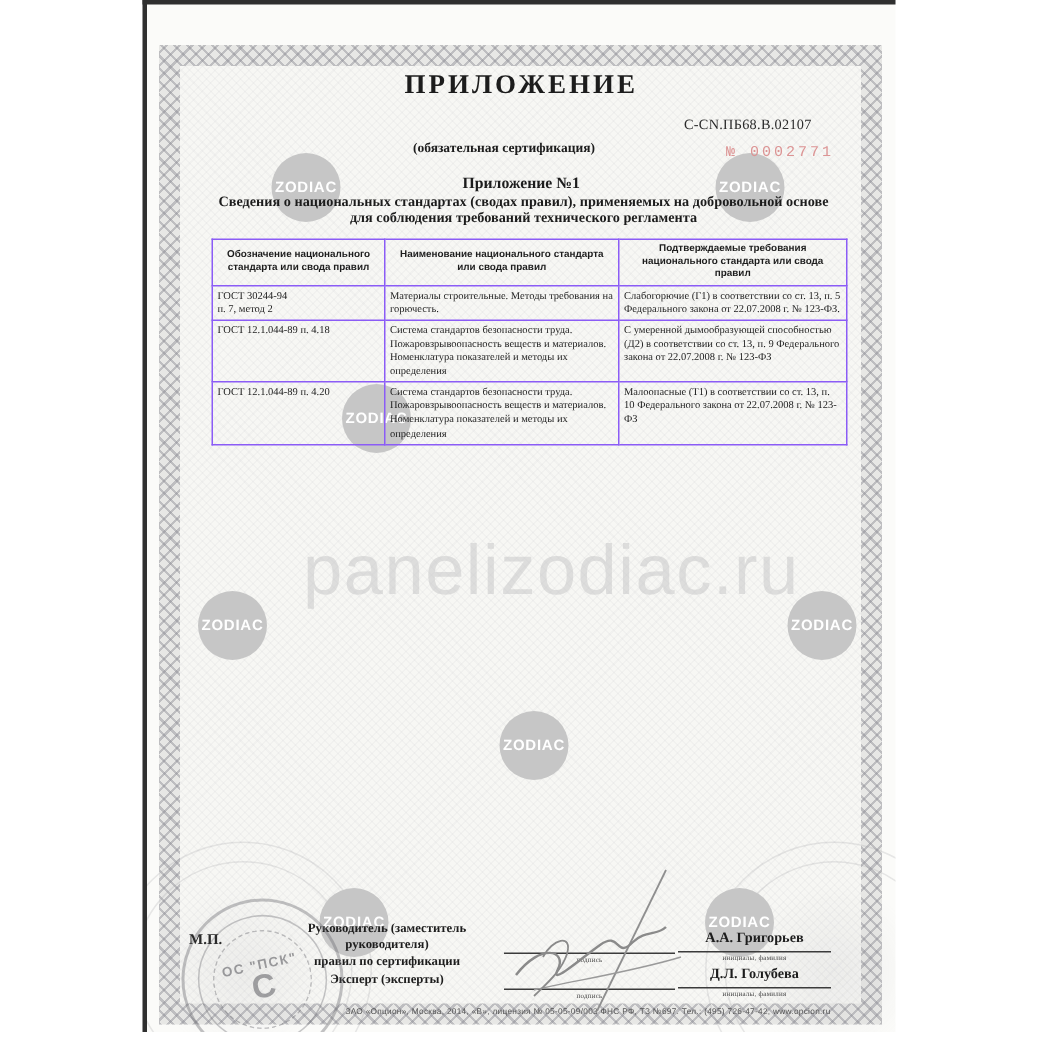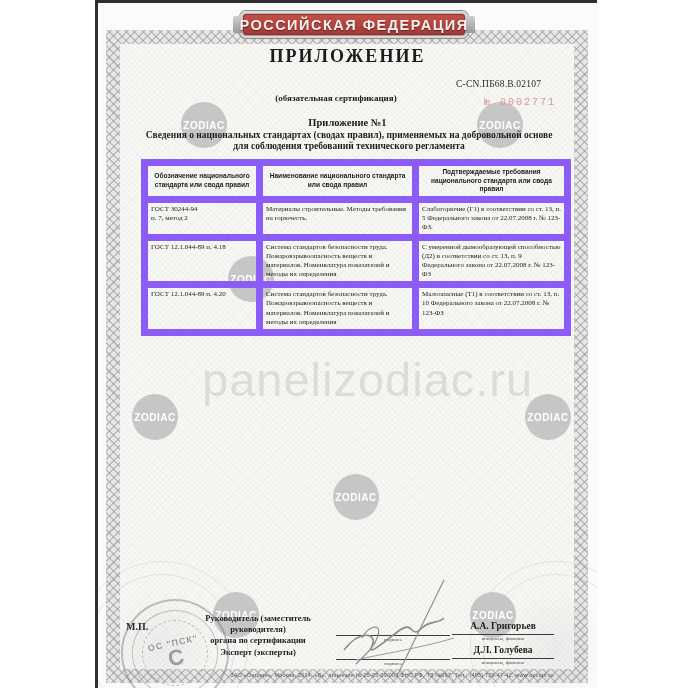--- a/index.html
+++ b/index.html
@@ -94,21 +94,21 @@
   .annex-desc{
     position:absolute;left:41px;top:127px;width:420px;text-align:center;
     font-size:9.5px;font-weight:bold;color:#1c1c1c;line-height:1.2;z-index:2;
   }
   
   table.std{
     position:absolute;left:43px;top:156px;width:423px;z-index:2;
     border-collapse:collapse;table-layout:fixed;background:transparent;
   }
   table.std th, table.std td{
-    border:7px solid #8b5cf6;vertical-align:top;
+    border:1px solid #8b5cf6;vertical-align:top;
     padding:2px 3px;color:#1d1d1d;overflow:hidden;
   }
   table.std th{
     font-family:"Liberation Sans", sans-serif;font-weight:bold;
     font-size:6.6px;line-height:1.3;text-align:center;vertical-align:middle;
   }
   table.std td{font-size:7px;line-height:1.3;white-space:pre-line;}
   .c1{width:115px;} .c2{width:156px;} .c3{width:152px;}
   
   .wm-site{
@@ -181,24 +181,20 @@
   <div class="wm-site">panelizodiac.ru</div>
   <div class="wm-circle wm1">ZODIAC</div>
   <div class="wm-circle wm2">ZODIAC</div>
   <div class="wm-circle wm3">ZODIAC</div>
   <div class="wm-circle wm4">ZODIAC</div>
   <div class="wm-circle wm5">ZODIAC</div>
   <div class="wm-circle wm6">ZODIAC</div>
   <div class="wm-circle wm7">ZODIAC</div>
   <div class="wm-circle wm8">ZODIAC</div>
 
-  <div class="badge">
-    <div class="badge-red"></div>
-    <span class="badge-text">РОССИЙСКАЯ ФЕДЕРАЦИЯ</span>
-  </div>
 
   <div class="h1">ПРИЛОЖЕНИЕ</div>
   <div class="cert-number">С-CN.ПБ68.В.02107</div>
   <div class="cert-type">(обязательная сертификация)</div>
   <div class="blank-number">№ 0002771</div>
   <div class="annex-title">Приложение №1</div>
   <div class="annex-desc">Сведения о национальных стандартах (сводах правил), применяемых на добровольной основе для соблюдения требований технического регламента</div>
 
   <table class="std">
     <colgroup>
@@ -234,21 +230,21 @@
   <div class="mp">М.П.</div>
   <div class="stamp">
     <div class="stamp-center">
       <div class="stamp-os">ОС "ПСК"</div>
       <div class="stamp-logo">С</div>
     </div>
   </div>
 
   <div class="sig-label lbl-head">
     <span>Руководитель (заместитель руководителя)</span><br>
-    <span>органа по сертификации</span>
+    <span>правил по сертификации</span>
   </div>
   <div class="sig-label lbl-expert">Эксперт (эксперты)</div>
 
   <div class="sig-line line-s1"></div>
   <div class="sig-line line-s2"></div>
   <div class="sig-line line-n1"></div>
   <div class="sig-line line-n2"></div>
 
   <div class="caption cap-s1">подпись</div>
   <div class="caption cap-s2">подпись</div>

